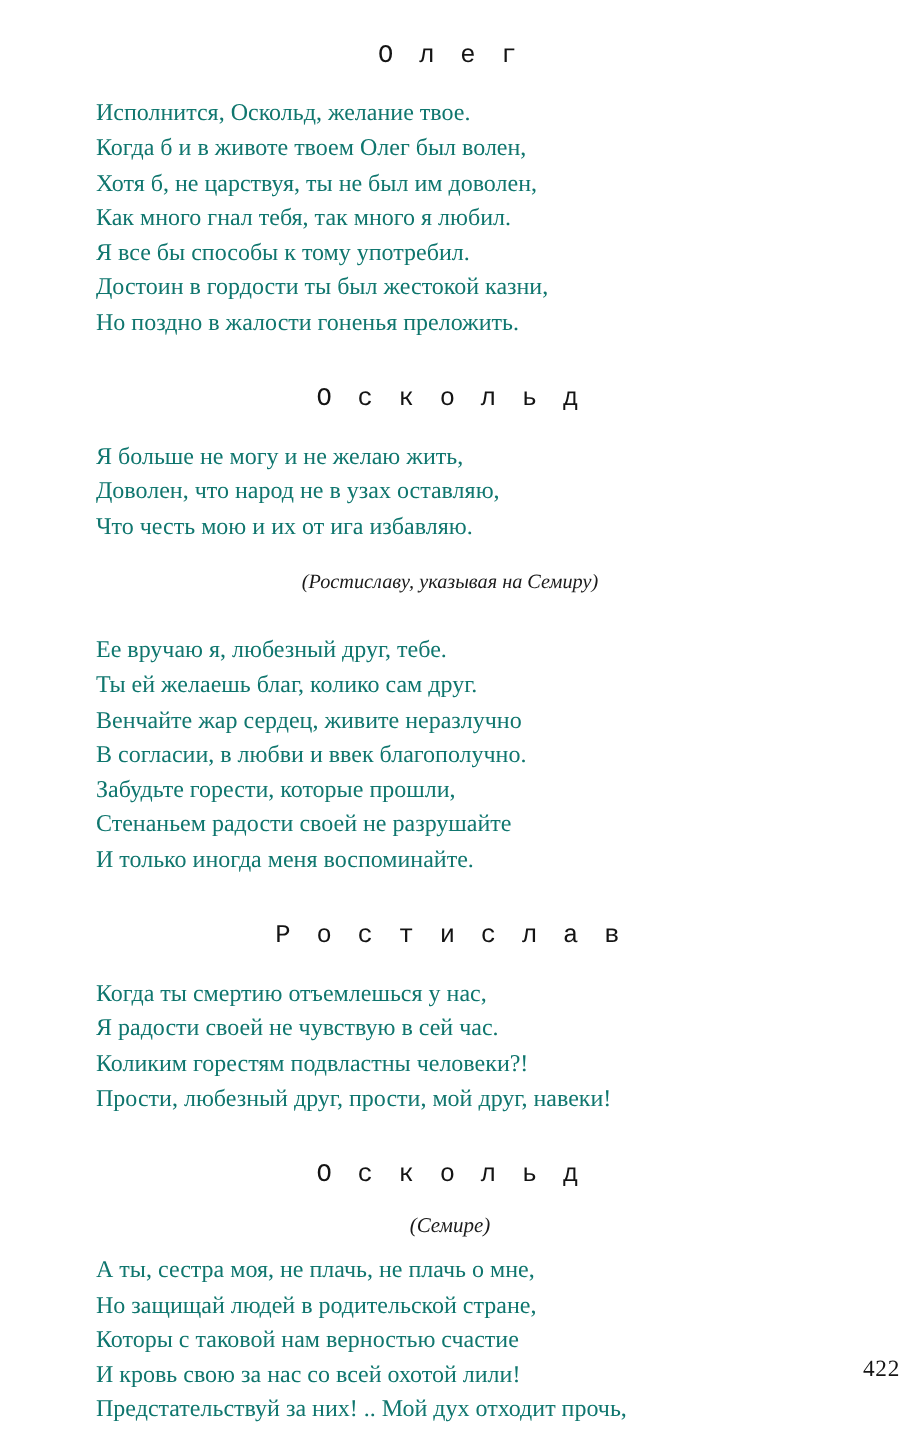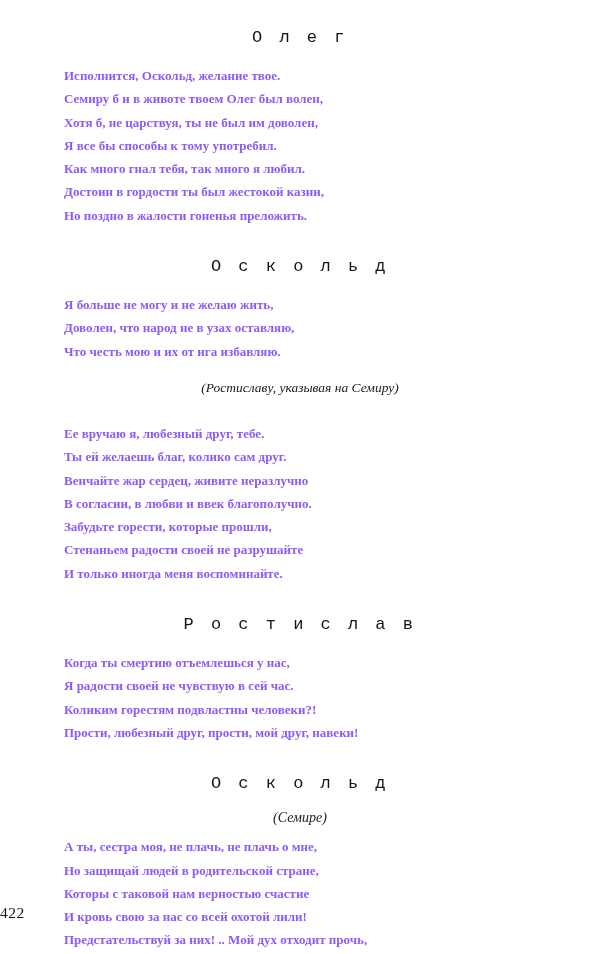--- a/index.html
+++ b/index.html
@@ -45,56 +45,55 @@
     font-size: 14px;
     color: #1a1a1a;
     margin: 0;
     padding: 0;
   }
   .verse {
     margin: 0;
     padding: 0;
   }
   .line {
-    font-size: 13px;
+    font-size: 16px;
     line-height: 23.3px;
     white-space: pre;
-    color: #8b5cf6;
+    color: #0f766e;
     margin: 0;
     padding: 0;
-    font-weight: bold;
   }
   .indent-1 { padding-left: 8px; }
   .gap-s { height: 9px; }
   .gap-m { height: 17px; }
   .gap-xl { height: 30px; }
   .page-number {
     position: absolute;
     left: 0;
     right: 0;
     bottom: 32px;
-    text-align: left;
+    text-align: right;
     font-size: 15.5px;
     letter-spacing: 0.5px;
     color: #141414;
   }
 </style>
 </head>
 <body>
 
 <div class="page">
   <div id="content">
       <div class="speaker">О л е г</div>
       <div class="gap-m"></div>
       <div class="verse indent-1">
         <div class="line">Исполнится, Оскольд, желание твое.</div>
-        <div class="line">Семиру б и в животе твоем Олег был волен,</div>
+        <div class="line">Когда б и в животе твоем Олег был волен,</div>
         <div class="line">Хотя б, не царствуя, ты не был им доволен,</div>
+        <div class="line">Как много гнал тебя, так много я любил.</div>
         <div class="line">Я все бы способы к тому употребил.</div>
-        <div class="line">Как много гнал тебя, так много я любил.</div>
         <div class="line">Достоин в гордости ты был жестокой казни,</div>
         <div class="line">Но поздно в жалости гоненья преложить.</div>
       </div>
       <div class="gap-xl"></div>
       <div class="speaker">О с к о л ь д</div>
       <div class="gap-m"></div>
       <div class="verse indent-1">
         <div class="line">Я больше не могу и не желаю жить,</div>
         <div class="line">Доволен, что народ не в узах оставляю,</div>
         <div class="line">Что честь мою и их от ига избавляю.</div>

